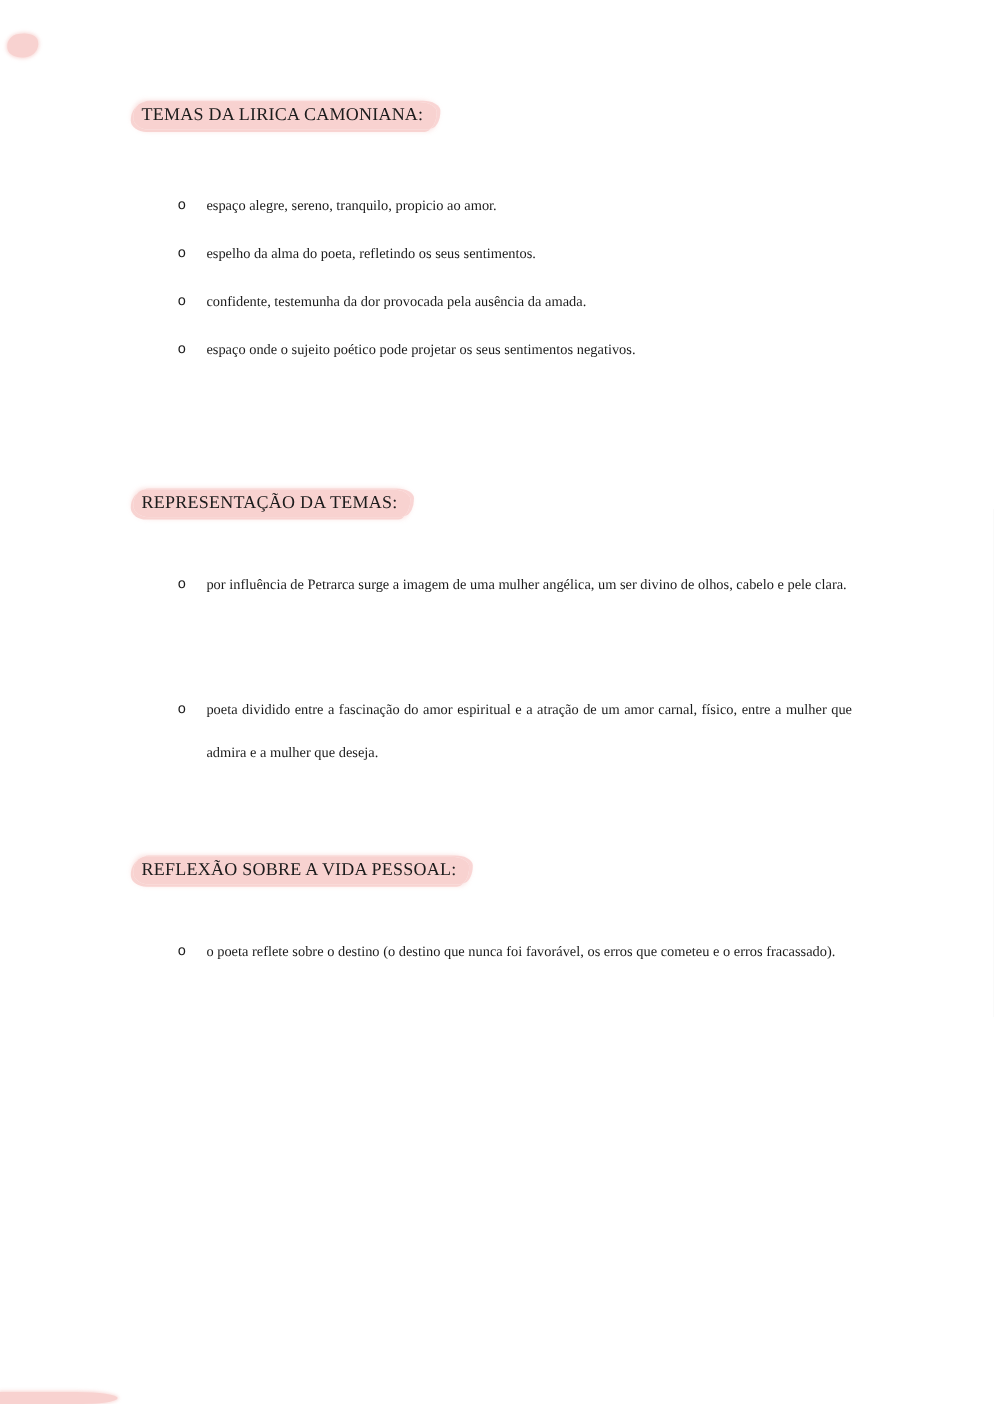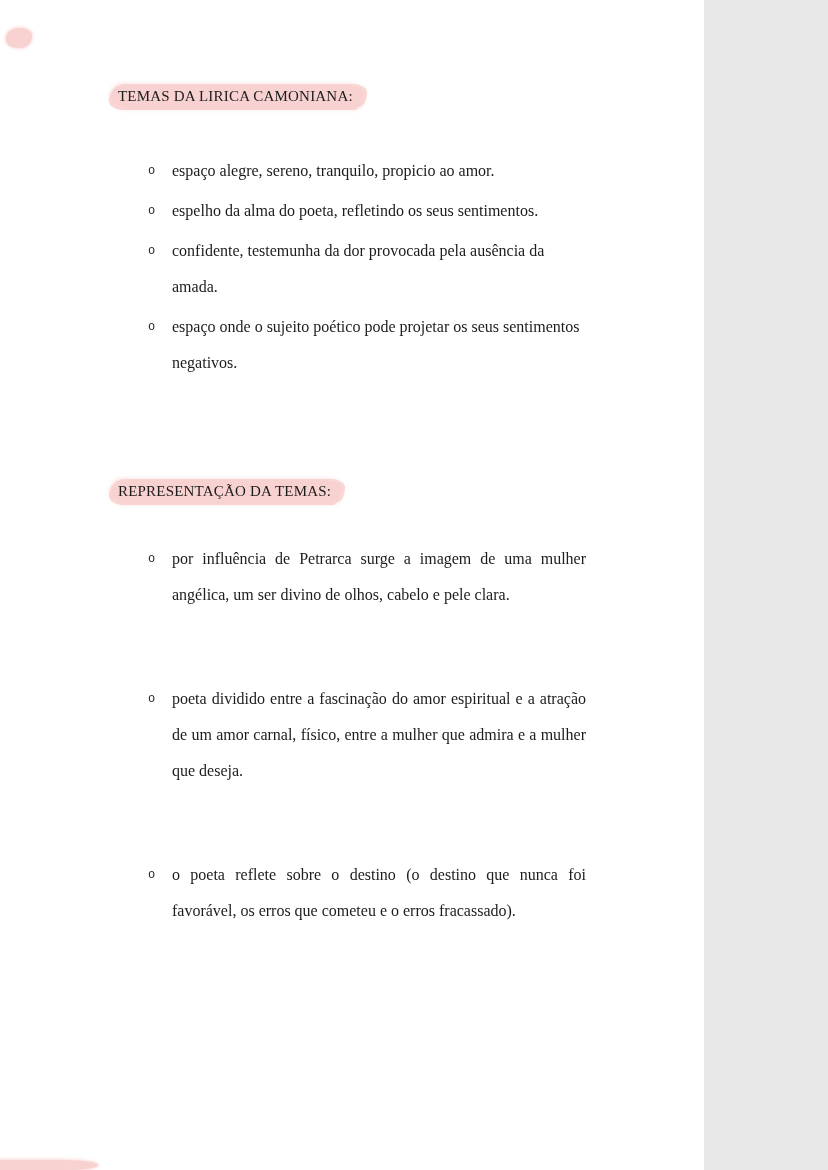--- a/index.html
+++ b/index.html
@@ -8,21 +8,21 @@
     --page-bg: #ffffff;
   }
   html,body{margin:0;padding:0;}
   body{
     width:828px;height:1170px;
     background:#e8e8e8;
     font-family:"Liberation Serif", serif;
   }
   .page{
     position:relative;
-    width:704px;height:1170px;
+    width:828px;height:1170px;
     background:var(--page-bg);
     overflow:hidden;
     color:var(--text);
   }
   .doc{
     padding:84px 118px 0 118px;
   }
   .title, .heading{
     font-size:15px;
     font-weight:normal;
@@ -56,21 +56,21 @@
     flex:0 0 24px;
     font-family:"Liberation Mono", monospace;
     font-size:12px;
     line-height:36px;
     color:var(--text);
   }
   .bullet-text{
     margin:0;
     flex:1 1 auto;
     max-width:538px;
-    font-size:16px;
+    font-size:12px;
     line-height:36px;
   }
   .bullet-text.justify{ text-align:justify; }
   .smudge{
     position:absolute;
     background:var(--highlight);
     pointer-events:none;
   }
   .smudge-tl{
     left:6px; top:28px;
@@ -126,20 +126,21 @@
     </section>
 
     <section class="section">
       <div class="bullet">
         <span class="marker">o</span>
         <p class="bullet-text justify">poeta dividido entre a fascinação do amor espiritual e a atração de um amor carnal, físico, entre a mulher que admira e a mulher que deseja.</p>
       </div>
     </section>
 
     <section class="section">
+      <h2 class="heading"><span class="hl">REFLEXÃO SOBRE A VIDA PESSOAL:</span></h2>
       <div class="bullet">
         <span class="marker">o</span>
         <p class="bullet-text justify">o poeta reflete sobre o destino (o destino que nunca foi favorável, os erros que cometeu e o erros fracassado).</p>
       </div>
     </section>
 
   </div>
 </div>
 
 </body></html>

